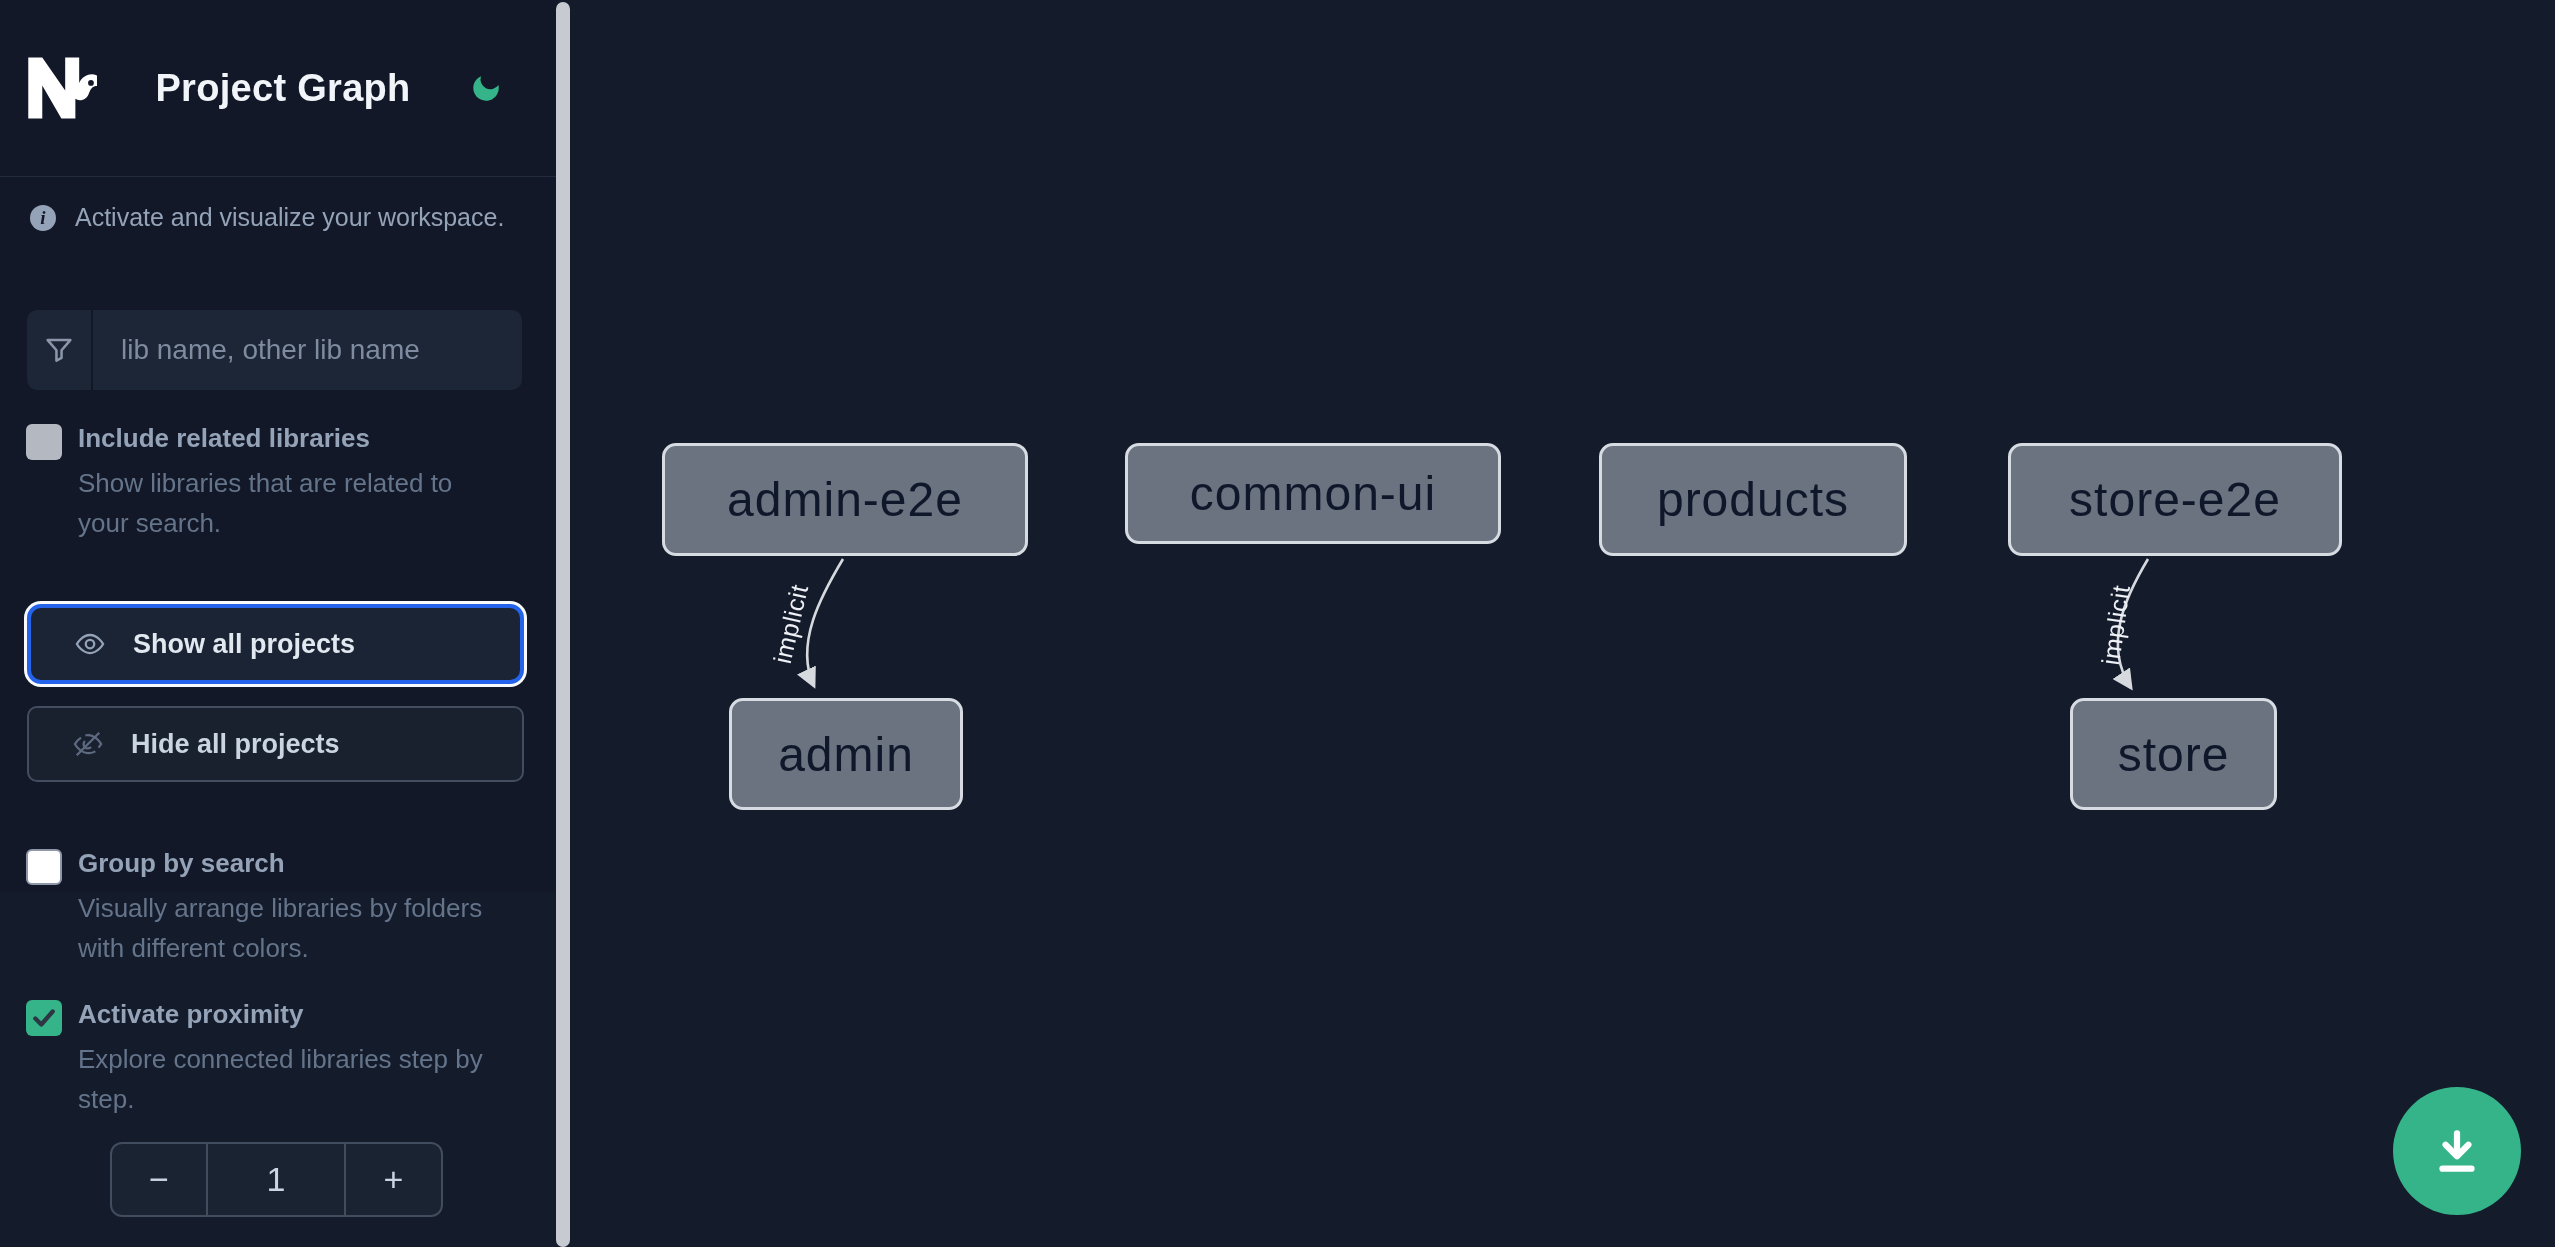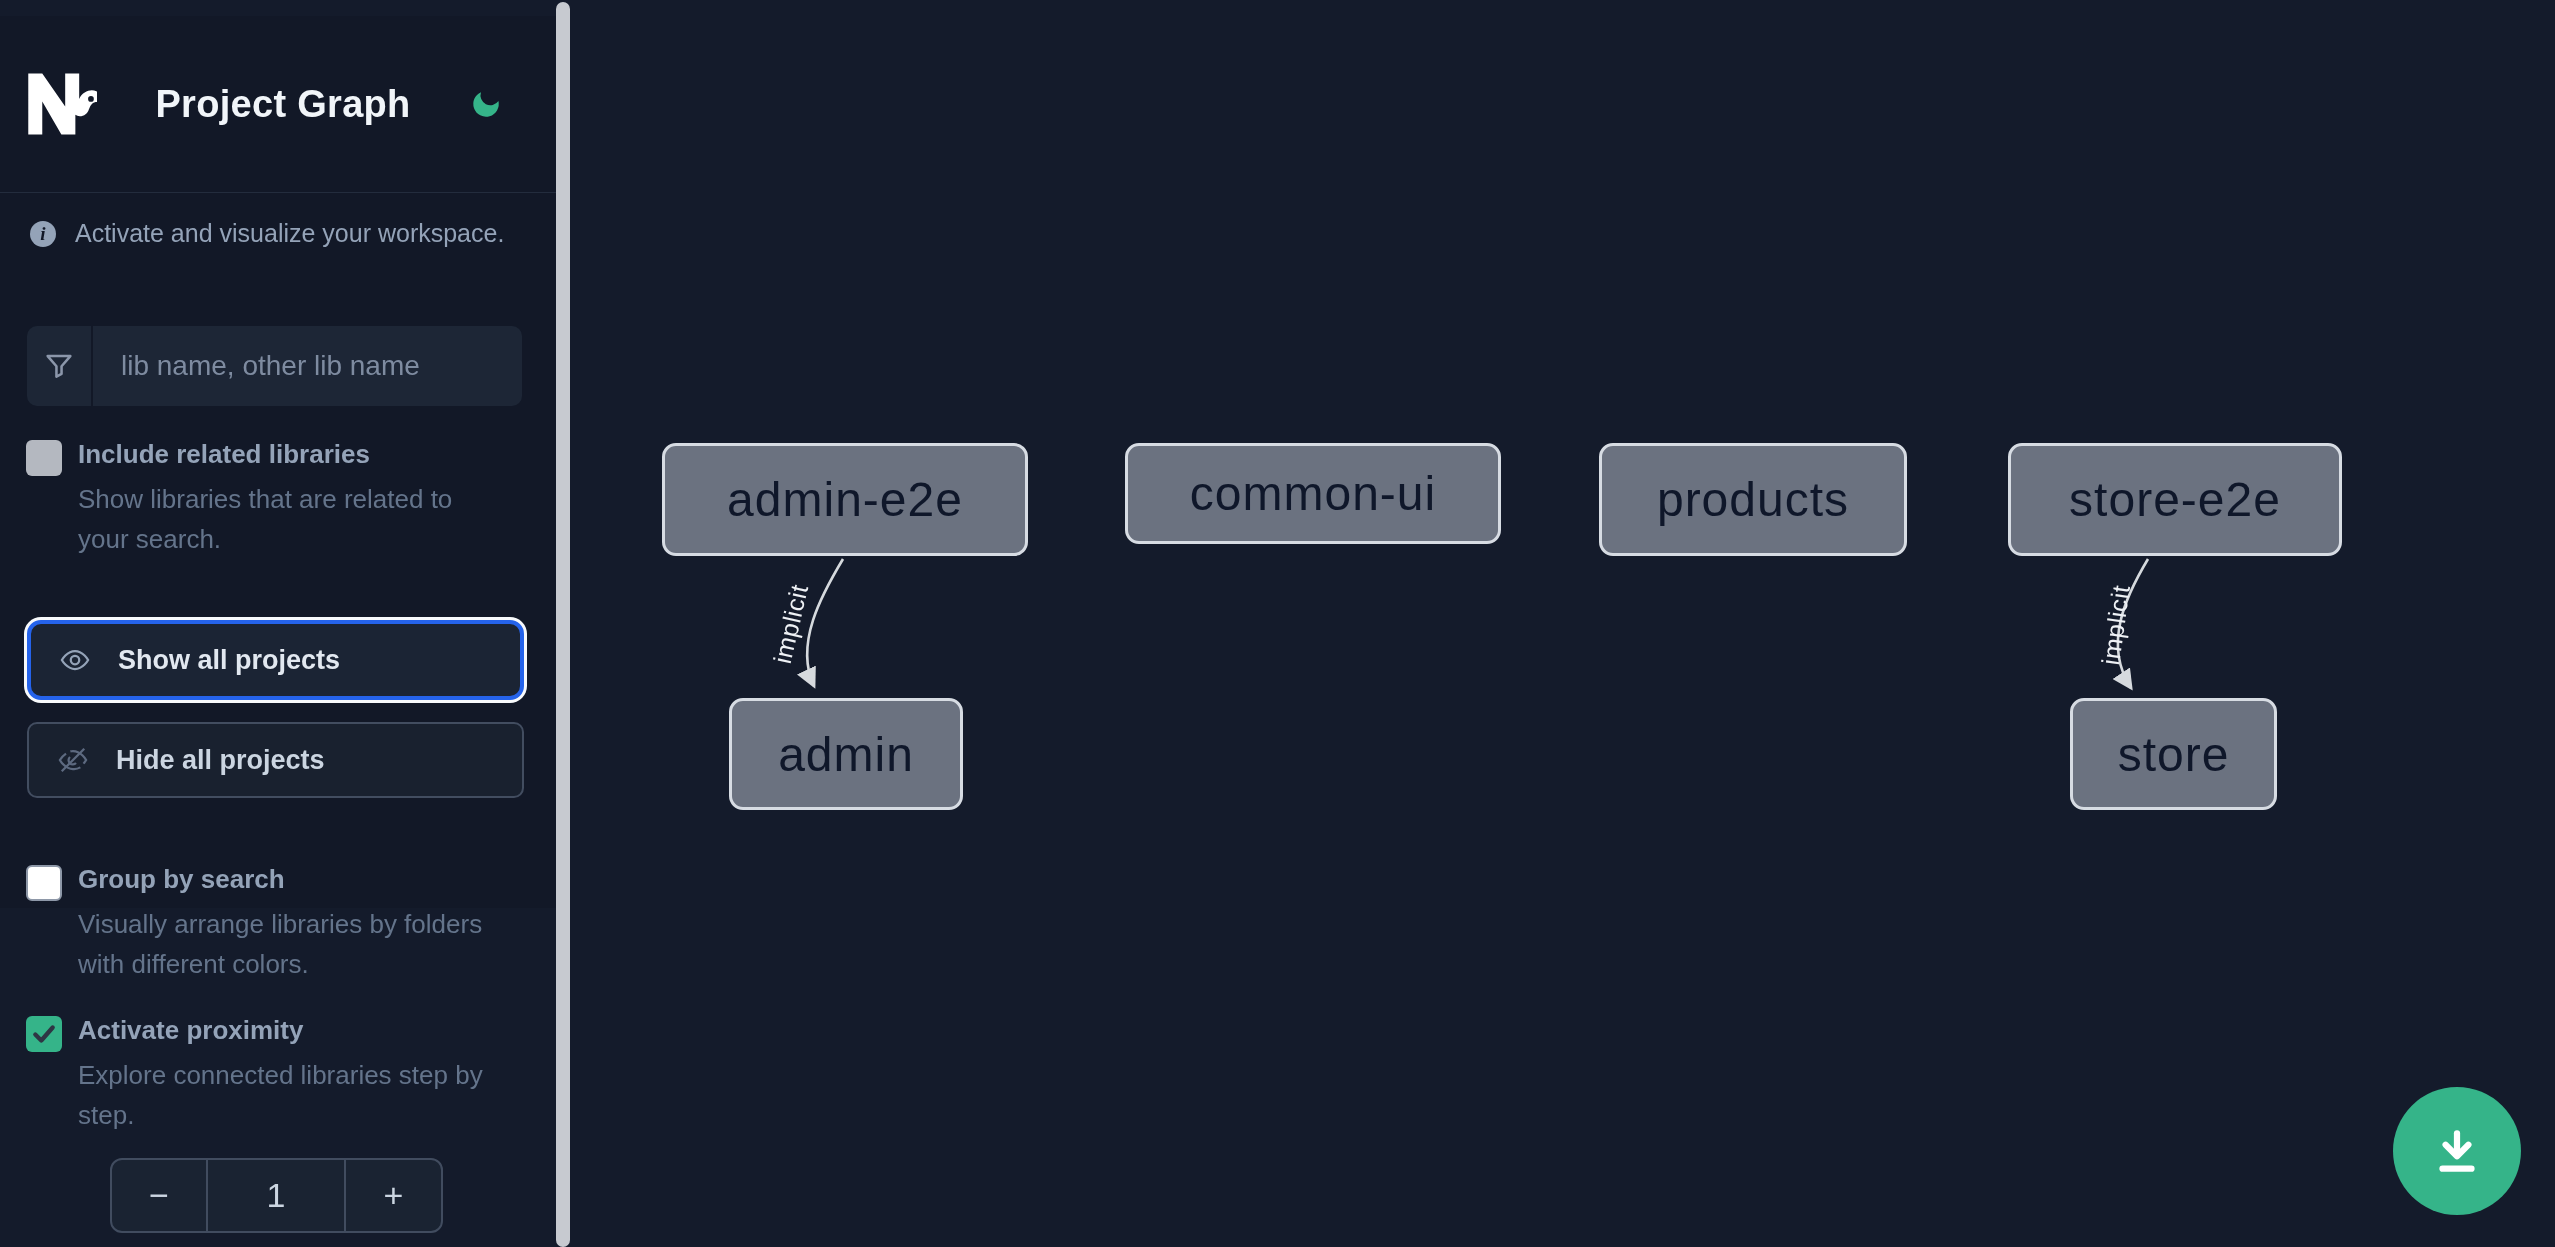--- a/index.html
+++ b/index.html
@@ -5,21 +5,21 @@
   * { margin:0; padding:0; box-sizing:border-box; }
   html,body { width:2555px; height:1247px; overflow:hidden; }
   body {
     background:#141b2b;
     font-family:"Liberation Sans", sans-serif;
     position:relative;
   }
 
   
   .sidebar {
-    position:absolute; left:0; top:16px; width:558px; height:892px;
+    position:absolute; left:0; top:0; width:558px; height:892px;
     background:#121827;
   }
   .sb-header {
     position:absolute; left:0; top:0; width:100%; height:177px;
     border-bottom:1px solid #232c3d;
     display:flex; align-items:center;
     padding:0 55px 0 27px;
     justify-content:space-between;
   }
   .nx-logo { width:70px; height:64px; flex:0 0 auto; }
@@ -69,21 +69,21 @@
   .toggle-text { margin-left:52px; }
   .toggle-label {
     color:#94a3b8; font-size:26px; font-weight:700; line-height:1.2;
     margin-bottom:10px; cursor:pointer;
   }
   .toggle-desc { color:#64748b; font-size:26px; line-height:1.52; max-width:430px; }
 
   .sb-btn {
     position:absolute; left:27px; width:497px; height:80px;
     display:flex; align-items:center; gap:23px;
-    padding:0 24px; cursor:pointer;
+    padding:0 39px; cursor:pointer;
     font-family:"Liberation Sans", sans-serif;
   }
   .btn-show {
     top:604px;
     background:#1b2434;
     border:4px solid #2563eb; border-radius:14px;
     box-shadow:0 0 0 3px #f8fafc;
   }
   .btn-show .btn-label { color:#e2e8f0; font-size:27px; font-weight:700; }
   .btn-hide {

